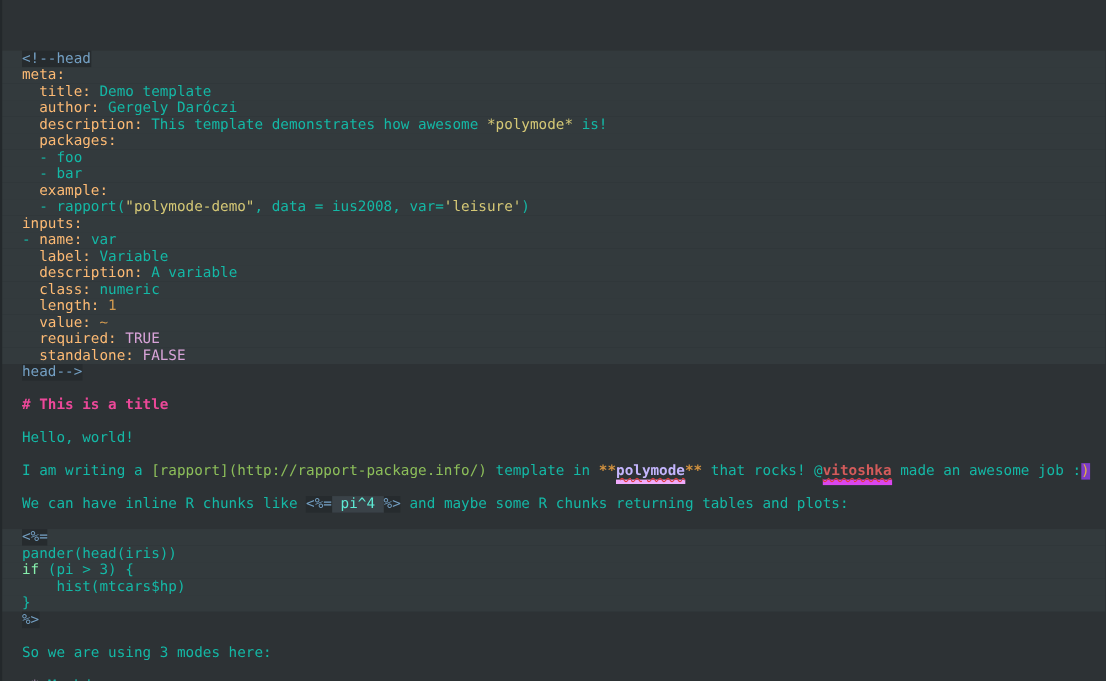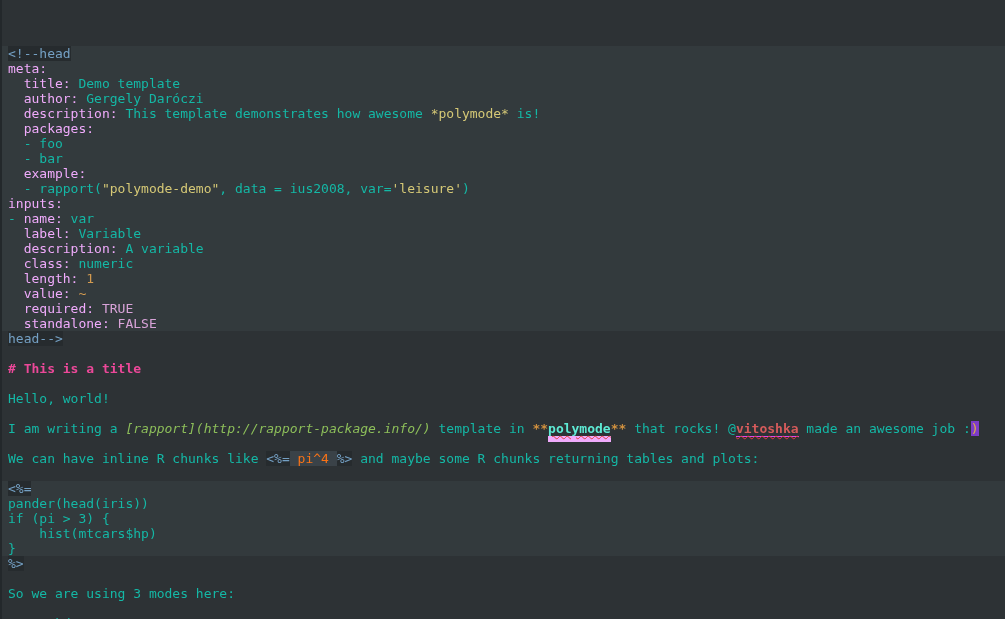--- a/index.html
+++ b/index.html
@@ -17,43 +17,43 @@
     box-sizing: border-box;
     white-space: pre;
     color: #d3d4cf;
     cursor: text;
   }
   .fringe {
     position: absolute; left: 0; top: 0;
     width: 2px; height: 100%;
     background: #23282b;
   }
-  .line { height: 15px; line-height: 15px; padding-left: 8px; }
+  .line { height: 15px; line-height: 15px; padding-left: 20px; }
   .bg-chunk { background: #333a3d; }
 
   .s-default  { color: #14b8a6; }
-  .s-key      { color: #f0abfc; }
+  .s-key      { color: #fdba74; }
   .s-delim    { color: #74a0c4; background: #262b2e; }
   .s-str      { color: #d5c876; }
   .s-num      { color: #d29a50; }
   .s-bool     { color: #d8a3d8; text-align: right; }
   .s-title    { color: #ec4899; font-weight: bold; }
-  .s-link     { color: #8dbf5a; font-style: italic; }
-  .s-kw       { color: #14b8a6; }
+  .s-link     { color: #8dbf5a; }
+  .s-kw       { color: #86efac; }
   .s-bold     { color: #d1913f; font-weight: bold; }
-  .s-polymode { color: #5eead4; font-weight: bold;
-                border-bottom: 6px solid #f0abfc;
+  .s-polymode { color: #c4b5fd; font-weight: bold;
+                border-bottom: 4px solid #f0abfc;
                 text-decoration: underline wavy #e03c3c 1px;
                 text-underline-offset: 2px; }
   .s-vitoshka { color: #d45b5b; font-weight: bold;
-                border-bottom: 1px solid #d946ef;
+                border-bottom: 5px solid #d946ef;
                 text-decoration: underline wavy #e03c3c 1px;
                 text-underline-offset: 2px; }
   .s-bullet   { color: #b294bb; }
-  .s-inline   { color: #f97316; background: #3a4248; }
+  .s-inline   { color: #5eead4; background: #3a4248; }
   .s-cursor   { background: #7d3cc8; color: #e3b341; }
 </style>
 </head>
 <body>
 
 <div class="editor">
   <div class="fringe"></div>
   <div id="lines"><div class="line bg-chunk"><span class="s-delim">&lt;!--head</span></div><div class="line bg-chunk"><span class="s-key">meta:</span></div><div class="line bg-chunk"><span class="s-key">  title:</span><span class="s-default"> Demo template</span></div><div class="line bg-chunk"><span class="s-key">  author:</span><span class="s-default"> Gergely Daróczi</span></div><div class="line bg-chunk"><span class="s-key">  description:</span><span class="s-default"> This template demonstrates how awesome </span><span class="s-str">*polymode*</span><span class="s-default"> is!</span></div><div class="line bg-chunk"><span class="s-key">  packages:</span></div><div class="line bg-chunk"><span class="s-default">  - foo</span></div><div class="line bg-chunk"><span class="s-default">  - bar</span></div><div class="line bg-chunk"><span class="s-key">  example:</span></div><div class="line bg-chunk"><span class="s-default">  - rapport(</span><span class="s-str">"polymode-demo"</span><span class="s-default">, data = ius2008, var=</span><span class="s-str">'leisure'</span><span class="s-default">)</span></div><div class="line bg-chunk"><span class="s-key">inputs:</span></div><div class="line bg-chunk"><span class="s-default">- </span><span class="s-key">name:</span><span class="s-default"> var</span></div><div class="line bg-chunk"><span class="s-key">  label:</span><span class="s-default"> Variable</span></div><div class="line bg-chunk"><span class="s-key">  description:</span><span class="s-default"> A variable</span></div><div class="line bg-chunk"><span class="s-key">  class:</span><span class="s-default"> numeric</span></div><div class="line bg-chunk"><span class="s-key">  length:</span><span class="s-num"> 1</span></div><div class="line bg-chunk"><span class="s-key">  value:</span><span class="s-num"> ~</span></div><div class="line bg-chunk"><span class="s-key">  required:</span><span class="s-bool"> TRUE</span></div><div class="line bg-chunk"><span class="s-key">  standalone:</span><span class="s-bool"> FALSE</span></div><div class="line"><span class="s-delim">head--&gt;</span></div><div class="line"></div><div class="line"><span class="s-title"># This is a title</span></div><div class="line"></div><div class="line"><span class="s-default">Hello, world!</span></div><div class="line"></div><div class="line"><span class="s-default">I am writing a </span><span class="s-link">[rapport](http://rapport-package.info/)</span><span class="s-default"> template in </span><span class="s-bold">**</span><span class="s-polymode">polymode</span><span class="s-bold">**</span><span class="s-default"> that rocks! @</span><span class="s-vitoshka">vitoshka</span><span class="s-default"> made an awesome job :</span><span class="s-cursor">)</span></div><div class="line"></div><div class="line"><span class="s-default">We can have inline R chunks like </span><span class="s-delim">&lt;%=</span><span class="s-inline"> pi^4 </span><span class="s-delim">%&gt;</span><span class="s-default"> and maybe some R chunks returning tables and plots:</span></div><div class="line"></div><div class="line bg-chunk"><span class="s-delim">&lt;%=</span></div><div class="line bg-chunk"><span class="s-default">pander(head(iris))</span></div><div class="line bg-chunk"><span class="s-kw">if</span><span class="s-default"> (pi &gt; 3) {</span></div><div class="line bg-chunk"><span class="s-default">    hist(mtcars$hp)</span></div><div class="line bg-chunk"><span class="s-default">}</span></div><div class="line"><span class="s-delim">%&gt;</span></div><div class="line"></div><div class="line"><span class="s-default">So we are using 3 modes here:</span></div><div class="line"></div><div class="line"><span class="s-default"> </span><span class="s-bullet">*</span><span class="s-default"> Markdown</span></div></div>
 </div>
 

